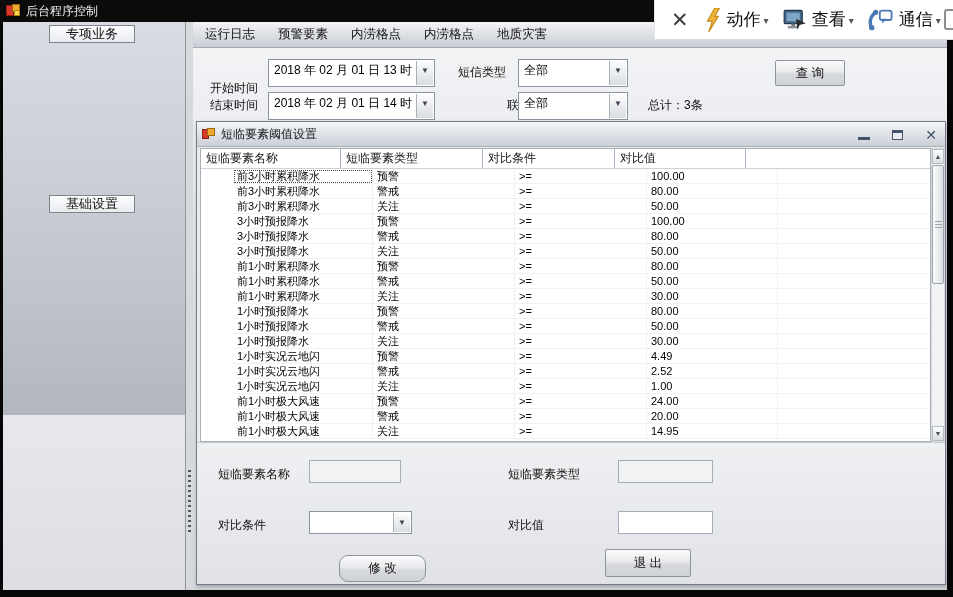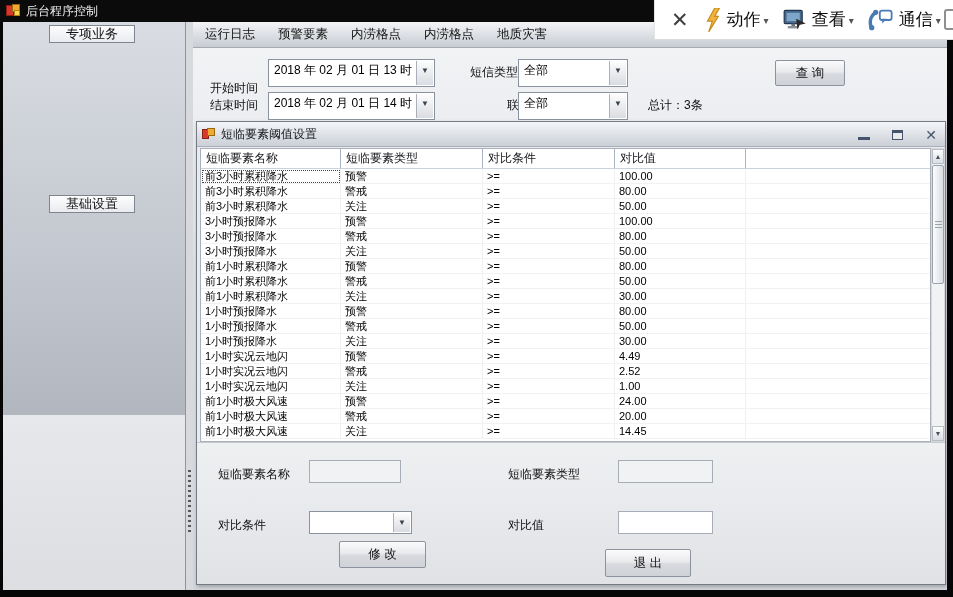--- a/index.html
+++ b/index.html
@@ -94,21 +94,21 @@
   .dlg-max { width:11px; height:10px; border:1px solid #44546a; border-top:3px solid #44546a; margin-right:22px; background:#e9ebee; }
   .dlg-x { font-size:14px; color:#44546a; font-weight:bold; line-height:1; }
 
   
   .ttable { position:absolute; left:3px; top:26px; width:731px; height:294px;
             background:#fff; border:1px solid #aab0ba; overflow:hidden; }
   .tgrid { display:grid; grid-template-columns:140px 142px 132px 131px 1fr; }
   .thead { height:20px; background:#fff; border-bottom:1px solid #ccd2d9; }
   .thead .hcell { font-size:12px; color:#14161a; line-height:19px; padding-left:5px;
             border-right:1px solid #a9b5c4; white-space:nowrap; overflow:hidden; }
-  .trow { height:15px; }
+  .trow { height:15px;padding-left:32px; }
   .trow .tcell { font-size:11px; color:#000; line-height:15px; padding-left:4px;
             border-right:1px solid #edf0f4; border-bottom:1px solid #f2f2f2;
             white-space:nowrap; overflow:hidden; }
   .trow:first-child .tcell:first-child { outline:1px dotted #444; outline-offset:-2px; }
 
   
   .vscroll { position:absolute; left:734px; top:26px; width:14px; height:294px;
              background:#f1f2f4; border:1px solid #d6d8db; }
   .sbtn { position:absolute; left:0; width:12px; height:15px;
           background:linear-gradient(180deg,#fdfdfd,#dadde2); border:1px solid #b7bcc4;
@@ -202,21 +202,21 @@
   <div class="tab">内涝格点</div>
   <div class="tab">地质灾害</div>
 </div>
 
 <div class="abs content">
   <div class="flabel" style="left:17px;top:16px;margin-top:16px;">开始时间</div>
   <div class="combo" style="left:75px;top:11px;width:167px;">
     <span>2018 年 02 月 01 日 13 时</span>
     <div class="arrow-btn">▼</div>
   </div>
-  <div class="flabel" style="left:277px;top:16px;">短信类型</div>
+  <div class="flabel" style="left:265px;top:16px;">短信类型</div>
   <div class="combo" style="left:325px;top:11px;width:110px;">
     <span>全部</span>
     <div class="arrow-btn">▼</div>
   </div>
   <div class="push-btn" style="left:582px;top:12px;width:70px;height:26px;">查  询</div>
 
   <div class="flabel" style="left:17px;top:49px;">结束时间</div>
   <div class="combo" style="left:75px;top:44px;width:167px;">
     <span>2018 年 02 月 01 日 14 时</span>
     <div class="arrow-btn">▼</div>
@@ -368,21 +368,21 @@
           <div class="tcell">前1小时极大风速</div>
           <div class="tcell">警戒</div>
           <div class="tcell">&gt;=</div>
           <div class="tcell">20.00</div>
           <div class="tcell" style="border-right: none;"></div>
         </div>
         <div class="tgrid trow">
           <div class="tcell">前1小时极大风速</div>
           <div class="tcell">关注</div>
           <div class="tcell">&gt;=</div>
-          <div class="tcell">14.45</div>
+          <div class="tcell">14.95</div>
           <div class="tcell" style="border-right: none;"></div>
         </div>
       </div>
   </div>
 
   <div class="vscroll">
     <div class="sbtn" style="top:0;">▲</div>
     <div class="sthumb">
       <div class="grip"></div>
     </div>
@@ -396,19 +396,19 @@
     <input class="dinput" style="left: 421px; top: 17px; width: 95px;">
 
     <div class="dlabel" style="left:21px;top:74px;">对比条件</div>
     <div class="combo" style="left:112px;top:68px;width:103px;height:23px;">
       <span></span>
       <div class="arrow-btn">▼</div>
     </div>
     <div class="dlabel" style="left:311px;top:74px;">对比值</div>
     <input class="dinput white" style="left: 421px; top: 68px; width: 95px;">
 
-    <div class="push-btn" style="left:142px;top:98px;width:87px;height:27px;">修 改</div>
+    <div class="push-btn" style="left:142px;top:112px;width:87px;height:27px;border-radius:9px;">修 改</div>
     <div class="push-btn" style="left:408px;top:106px;width:86px;height:28px;">退 出</div>
   </div>
 </div>
 
 <div class="abs" style="left:947px;top:40px;width:6px;height:557px;background:#060607;z-index:55;"></div>
 <div class="abs" style="left:0;top:590px;width:953px;height:7px;background:#060607;z-index:55;"></div>
 
 </body></html>

